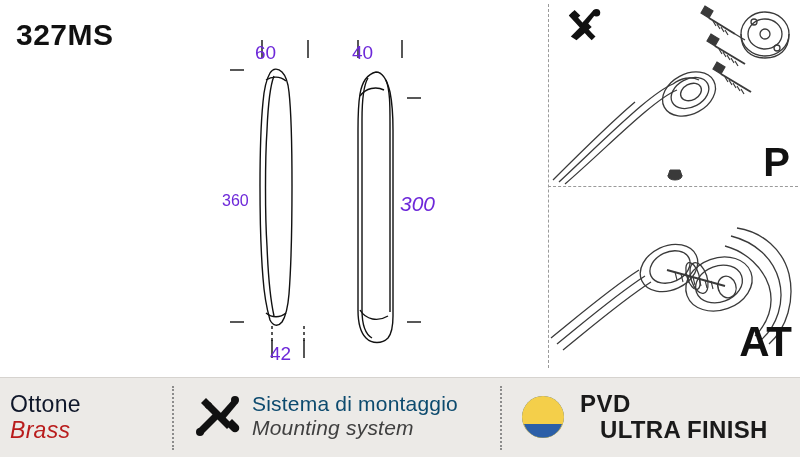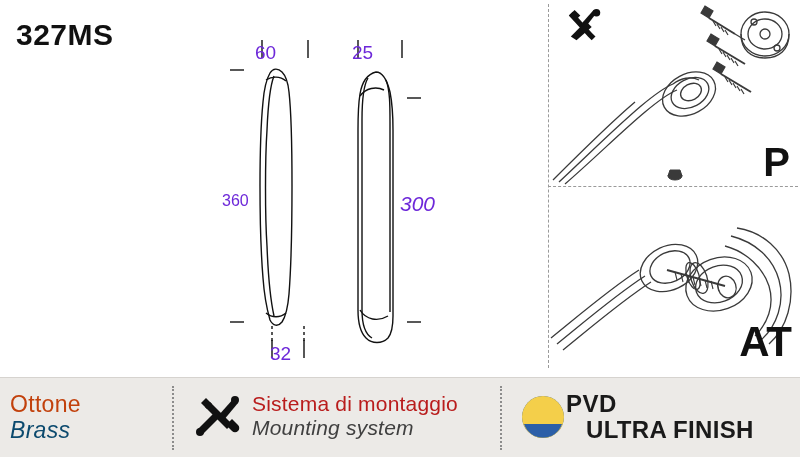--- a/index.html
+++ b/index.html
@@ -117,59 +117,60 @@
   .f-sep-2 { left: 500px; }
 
   .f-material {
     position: absolute;
     left: 10px;
     top: 14px;
     line-height: 1.12;
   }
   .f-material .it {
     font-size: 23px;
-    color: #c2410c;
+    color: #0f172a;
     letter-spacing: 0.3px;
   }
   .f-material .en {
     font-size: 23px;
     font-style: italic;
-    color: #0c4a6e;
+    color: #b91c1c;
     letter-spacing: 0.3px;
   }
 
   .f-mount {
     position: absolute;
     left: 196px;
     top: 14px;
     display: flex;
     align-items: center;
     gap: 12px;
   }
   .f-mount-text {
     line-height: 1.12;
   }
   .f-mount-text .it {
     font-size: 21px;
-    color: #b91c1c;
+    color: #0c4a6e;
     letter-spacing: 0.2px;
   }
   .f-mount-text .en {
     font-size: 21px;
     font-style: italic;
     color: #404040;
     letter-spacing: 0.2px;
   }
 
   .f-pvd {
     position: absolute;
     left: 520px;
     top: 13px;
     display: flex;
     align-items: center;
+    gap: 14px;
   }
   .f-pvd-text { line-height: 1.1; }
   .f-pvd-text .l1 {
     font-size: 24px;
     font-weight: bold;
     letter-spacing: 0.5px;
     color: #1a1a1a;
   }
   .f-pvd-text .l2 {
     font-size: 24px;
@@ -248,24 +249,24 @@
         <path d="M168,68 C 163,76 162,92 162,110 L 162,300 C 162,314 165,324 172,328"></path>
         <path d="M186,70 C 190,80 190,96 190,112 L 190,302"></path>
 
         <path d="M160,86 C 166,78 176,76 184,80"></path>
 
         <path d="M160,300 C 166,310 178,312 188,306"></path>
       </g>
     </svg>
 
     <div class="dim-label dim-60">60</div>
-    <div class="dim-label dim-59">25</div>
+    <div class="dim-label dim-59">40</div>
     <div class="dim-label dim-360">360</div>
     <div class="dim-label dim-300">300</div>
-    <div class="dim-label dim-42">32</div>
+    <div class="dim-label dim-42">42</div>
   </div>
 
   <div class="photo-panel" id="panel-p">
     <svg width="249" height="181" viewBox="0 0 249 181">
 
       <g transform="translate(18,4) scale(0.95)">
         <path d="M6,4 L26,26 L30,30 L26,34 L22,30 L2,8 Z" fill="#111"></path>
         <path d="M2,8 L8,2 L14,8 L8,14 Z" fill="#111"></path>
         <path d="M34,2 L20,20 L16,16 L30,0 Z" fill="#111" transform="translate(-2,2)"></path>
         <path d="M4,34 L20,18 L26,24 L10,38 Z" fill="#111" transform="translate(0,-4)"></path>

